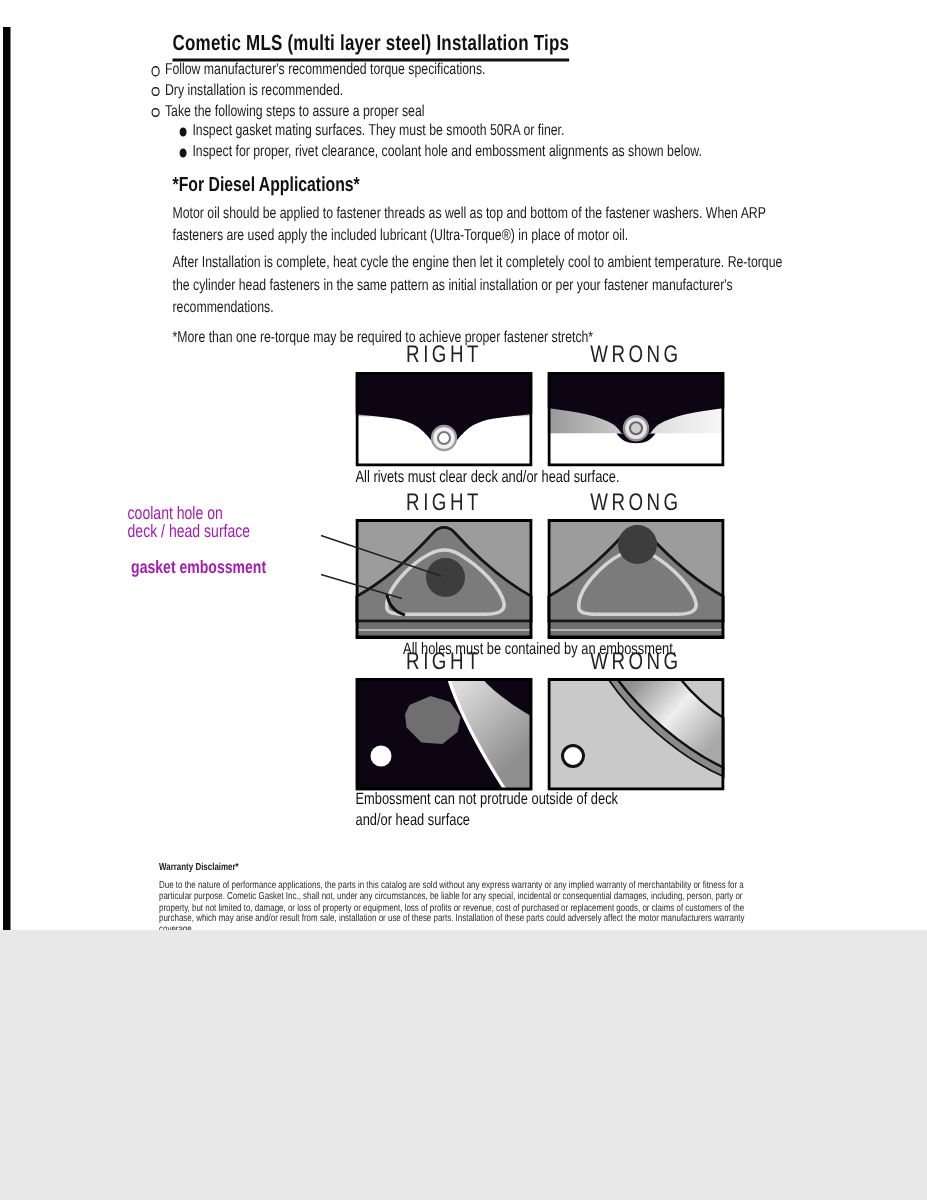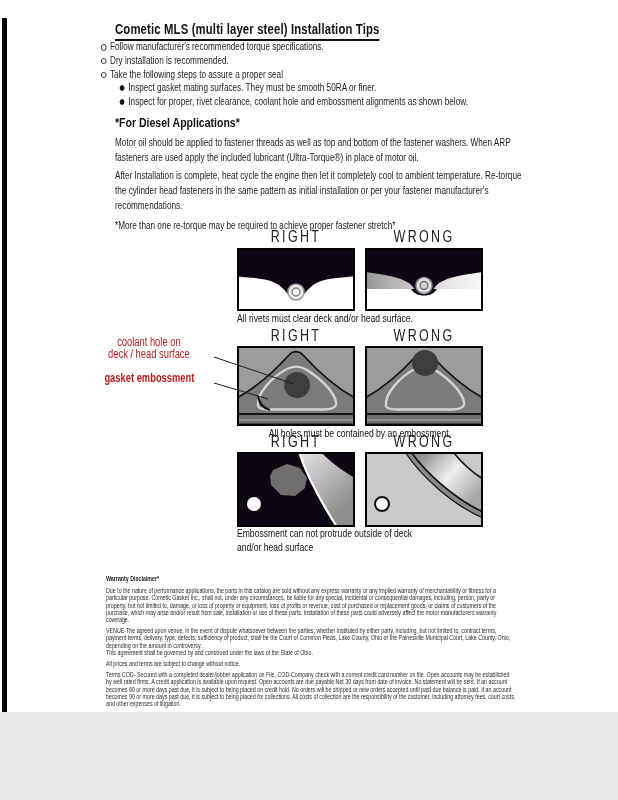--- a/index.html
+++ b/index.html
@@ -1,17 +1,17 @@
 <!DOCTYPE html>
 <html><head>
 <meta charset="utf-8">
 <style>
   html,body { margin:0; padding:0; background:#e8e8e8; }
   .page {
-    position:relative; width:618px; height:712px; margin:0 auto;
+    position:relative; width:618px; height:620px; margin:0 auto;
     background:#ffffff; overflow:hidden;
     font-family:"Liberation Sans", sans-serif; color:#1c1c1c;
   }
   .leftbar { position:absolute; left:2px; top:18px; width:5px; height:776px; background:#050505; }
 
   
   .sx { transform:scaleX(0.78); transform-origin:0 0; }
   .sxr { transform:scaleX(0.78); transform-origin:100% 0; }
   .sxc { transform:scaleX(0.78); transform-origin:50% 0; }
 
@@ -31,21 +31,21 @@
   .diesel h2 { margin:0 0 5px 0; font-size:13.5px; line-height:14px; color:#111; }
   .diesel p { margin:0 0 3px 0; }
   .diesel p.note { margin-top:5px; }
 
   .fig-label { position:absolute; width:118px; text-align:center; font-size:16px; letter-spacing:3px; color:#222; line-height:16px; }
   .fig-box { position:absolute; width:118px; display:block; }
   .caption { position:absolute; left:237px; width:315px; font-size:11px; line-height:13.5px; color:#111; }
   .caption.center { text-align:center; }
   .caption.pre { white-space:pre-line; }
 
-  .ann { position:absolute; right:406px; width:150px; text-align:center; font-size:12px; line-height:12px; white-space:pre-line; color:#b91c1c; }
+  .ann { position:absolute; right:406px; width:150px; text-align:left; font-size:12px; line-height:12px; white-space:pre-line; color:#a21caf; }
 
   .leaders { position:absolute; left:0; top:0; width:618px; height:800px; pointer-events:none; }
 
   .fineprint { position:absolute; left:106px; top:575px; width:526px; font-size:6.8px; line-height:7.2px; color:#2a2a2a; }
   .fineprint h3 { margin:0 0 5px 0; font-size:6.8px; color:#1a1a1a; }
   .fineprint p { margin:0 0 4px 0; }
   .fineprint p.tight { margin:0; }
 
   .doccode { position:absolute; left:389px; top:756px; font-size:16.5px; letter-spacing:.5px; color:#222; white-space:nowrap; }
 </style>

